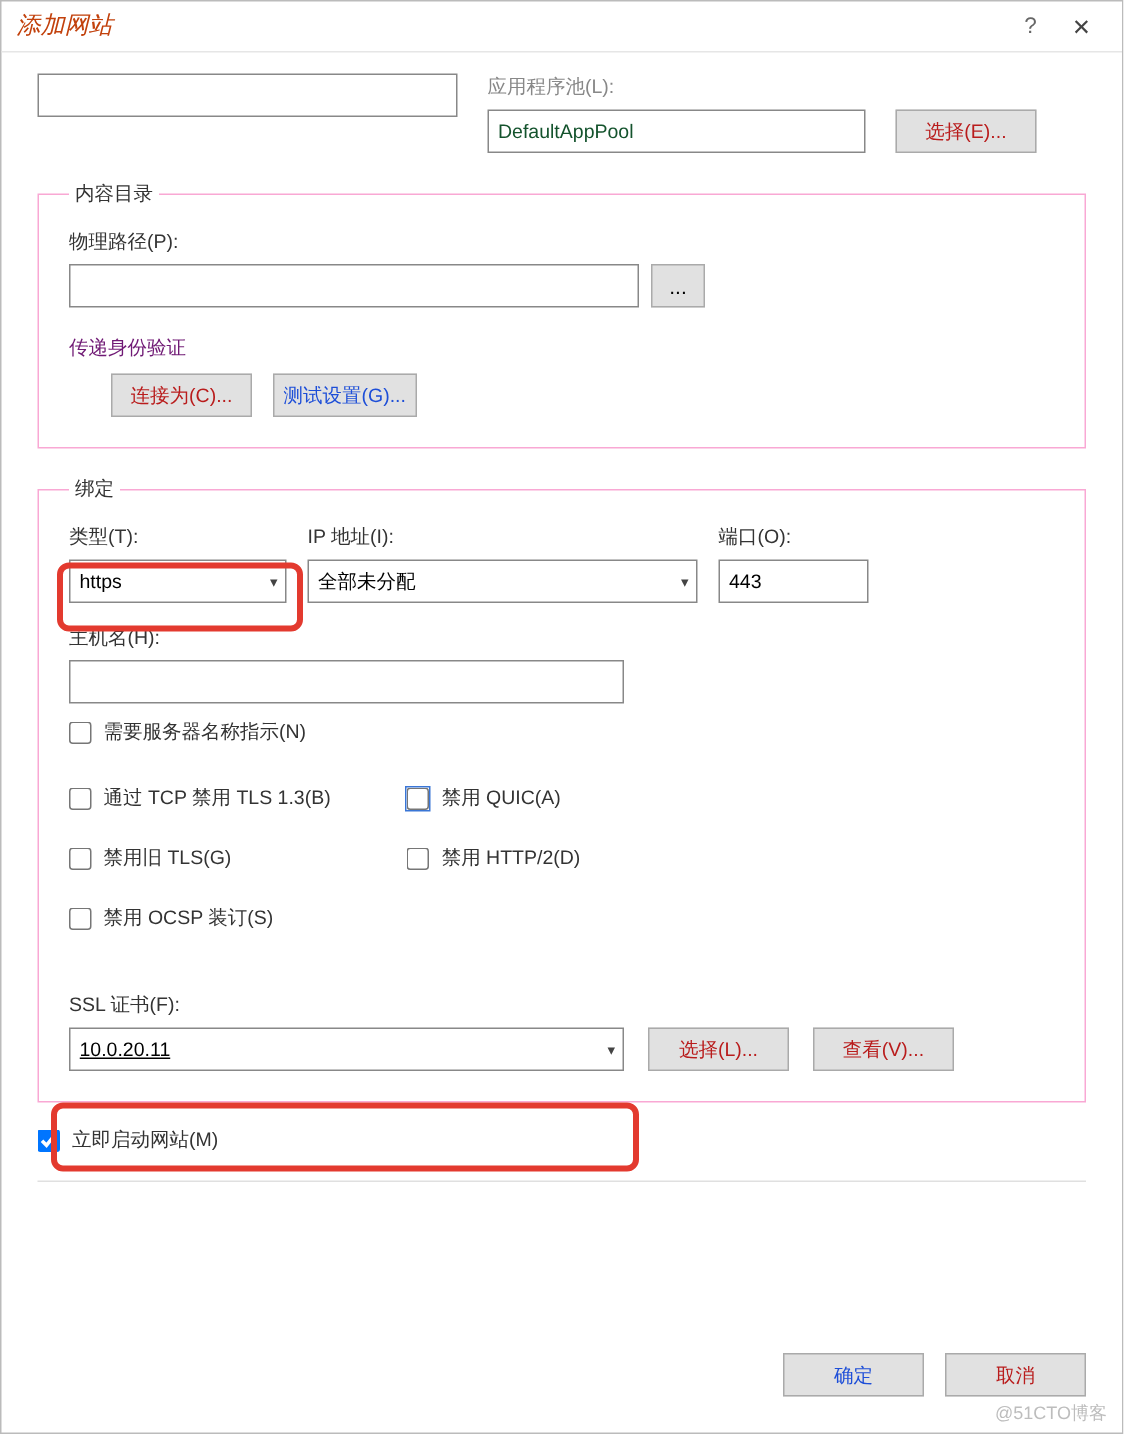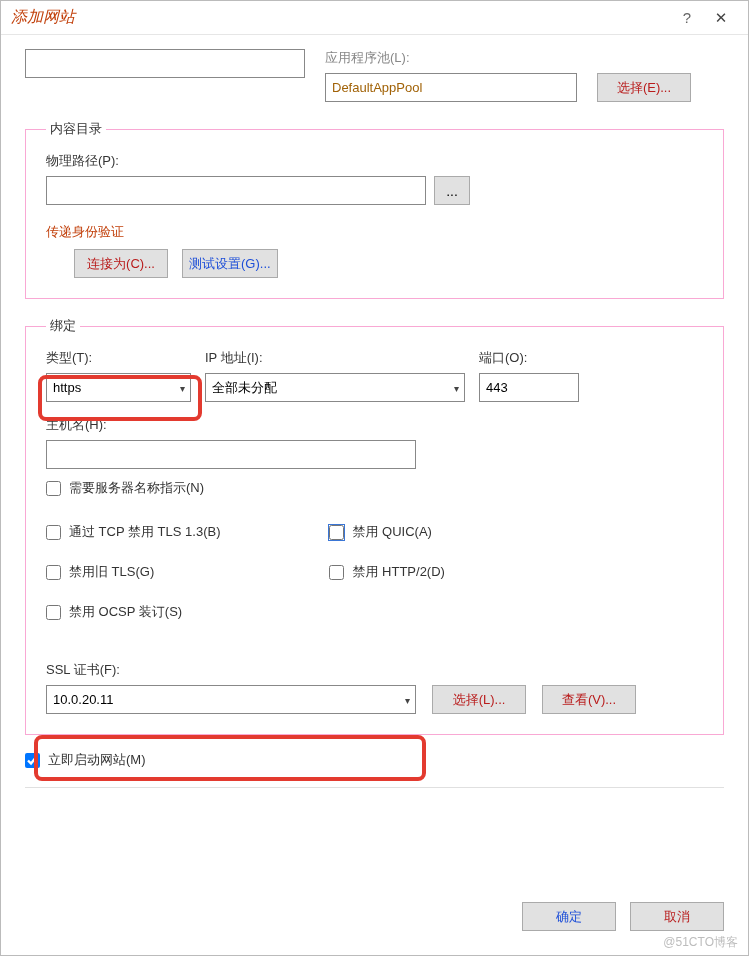--- a/index.html
+++ b/index.html
@@ -32,21 +32,21 @@
   .col { display: flex; flex-direction: column; }
   .label { color: #343434; margin-bottom: 6px; }
   input.text, .combo, .rodisplay {
     height: 29px;
     border: 1px solid #888;
     background: #fff;
     font-family: inherit;
     font-size: 13px;
     padding: 0 6px;
   }
-  .rodisplay { line-height: 27px; color: #a16207; }
+  .rodisplay { line-height: 27px; color: #14532d; }
   .btn {
     height: 29px;
     min-width: 94px;
     border: 1px solid #aaa;
     background: #e1e1e1;
     font-family: inherit;
     font-size: 13px;
     cursor: pointer;
     color: #b91c1c;
   }
@@ -55,21 +55,21 @@
     border: 1px solid #f9a8d4;
     margin: 18px 0 0 0;
     padding: 14px 20px 20px 20px;
   }
   fieldset.group legend { color: #333; padding: 0 4px; font-size: 13px; }
   .browse-btn {
     width: 36px; height: 29px;
     border: 1px solid #aaa; background: #e1e1e1;
     font-size: 14px; cursor: pointer;
   }
-  .section-title { color: #c2410c; margin: 18px 0 8px 0; }
+  .section-title { color: #701a75; margin: 18px 0 8px 0; }
   .chk { display: flex; align-items: center; gap: 8px; margin: 6px 0; color: #333; }
   .chk input[type="checkbox"] {
     width: 15px; height: 15px; margin: 0;
   }
   .combo {
     appearance: none;
     -webkit-appearance: none;
     background-image: none;
     position: relative;
     padding-right: 22px;
@@ -79,21 +79,21 @@
   .combo-arrow {
     position: absolute; right: 6px; top: 50%; transform: translateY(-50%);
     pointer-events: none; font-size: 10px; color: #444;
   }
   .highlight-red {
     position: absolute;
     border: 4px solid #e33a2f;
     border-radius: 8px;
     pointer-events: none;
   }
-  .chk-grid { display: flex; gap: 109px; margin-top: 20px; }
+  .chk-grid { display: flex; gap: 51px; margin-top: 20px; }
   .chk-col { display: flex; flex-direction: column; gap: 10px; }
   .blue-box input[type="checkbox"] { accent-color: #3a76d6; outline: 1px solid #3a76d6; }
   .footer {
     position: absolute;
     right: 24px; bottom: 24px;
     display: flex; gap: 14px;
   }
   hr.sep {
     border: none; border-top: 1px solid #e0e0e0;
     margin: 18px 0;
@@ -204,21 +204,21 @@
             <input type="checkbox" style="">
             <span>禁用 HTTP/2(D)</span>
           </label>
         </div>
       </div>
 
       <div class="col" style="margin-top:34px;">
         <div class="label">SSL 证书(F):</div>
         <div class="row" style="gap:16px; align-items:center;">
           <div class="combo-wrap" style="width:370px;">
-            <input class="combo" style="width: 370px;" readonly="" value="10.0.20.11">
+            <input class="combo" style="width: 370px; text-decoration: underline;" readonly="" value="10.0.20.11">
             <span class="combo-arrow">▾</span>
           </div>
           <button class="btn">选择(L)...</button>
           <button class="btn">查看(V)...</button>
         </div>
       </div>
 
       <div class="highlight-red" style="left:8px; top:400px; width:392px; height:46px;"></div>
 
     </fieldset>

